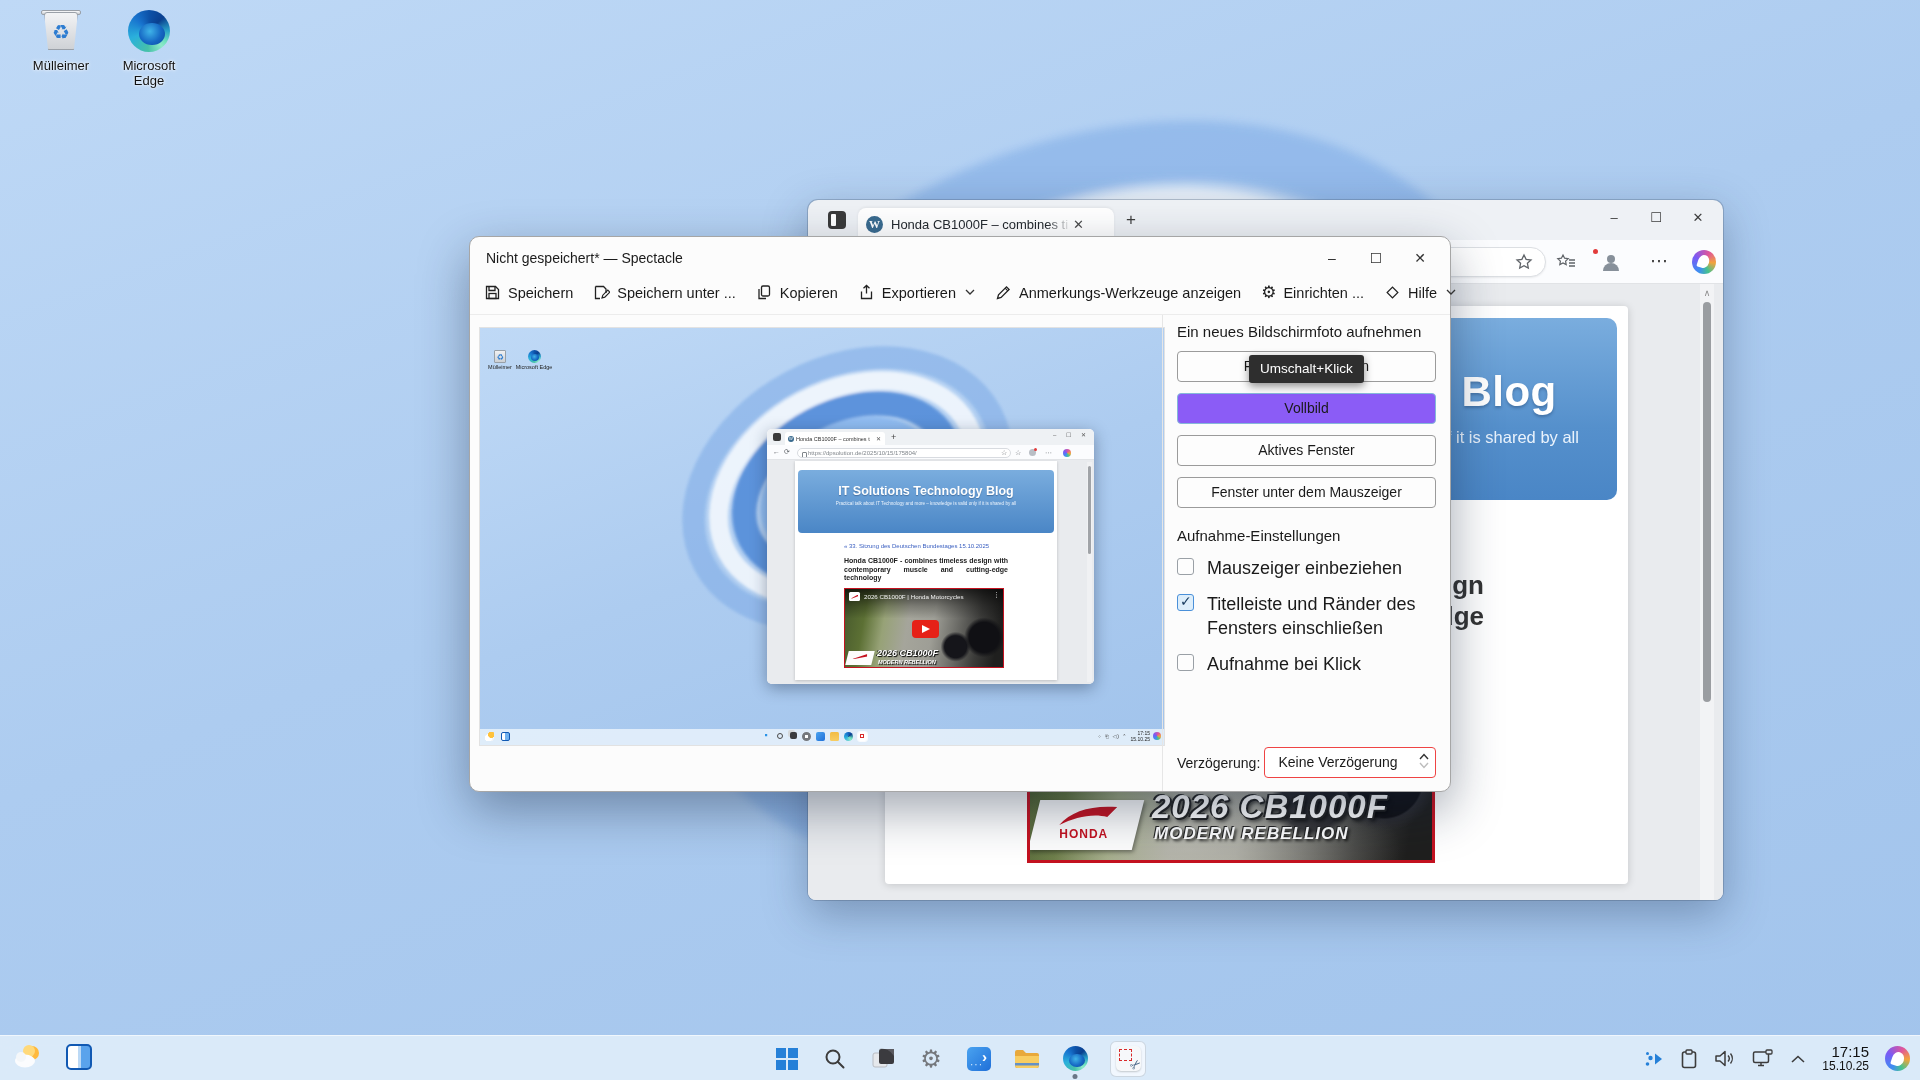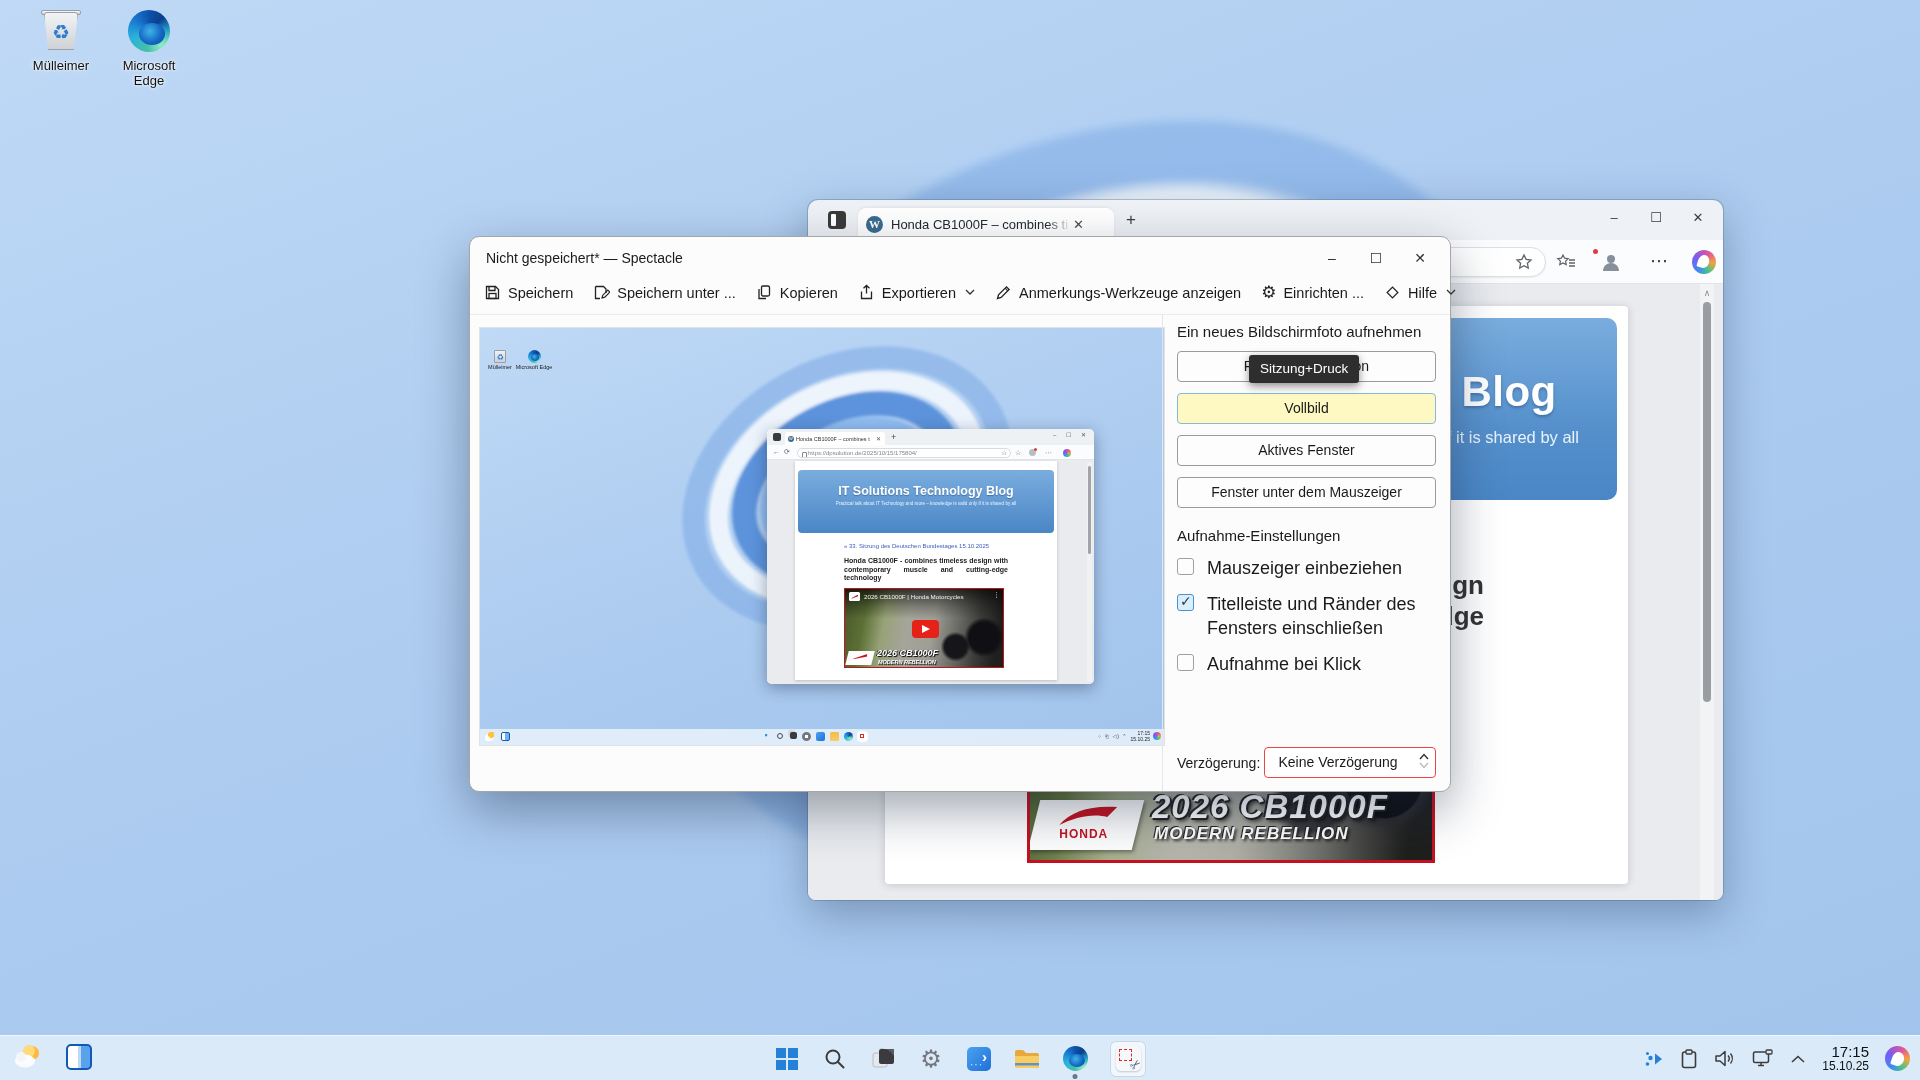--- a/index.html
+++ b/index.html
@@ -90,21 +90,21 @@
   .s-controls span { width:44px; text-align:center; line-height:34px; font-size:14px; color:#333; }
   .s-toolbar { position:absolute; left:0; top:34px; right:0; height:44px; display:flex; align-items:center;
     padding:0 14px; gap:20px; border-bottom:1px solid #ececec; }
   .s-tool { display:flex; align-items:center; gap:7px; font-size:14.5px; color:#1a1a1a; white-space:nowrap; }
   .s-tool .chev { margin-left:2px; }
   .s-body { position:absolute; left:0; top:78px; right:0; bottom:0; }
   .s-panel { position:absolute; right:0; top:0; bottom:0; width:288px; border-left:1px solid #e6e6e6; padding:8px 14px; }
   .p-head { font-size:15px; color:#1a1a1a; }
   .p-btn { width:100%; height:31px; margin-top:11px; background:#fdfdfd; border:1px solid #9b9b9b; border-radius:4px;
     font-size:14px; color:#1a1a1a; text-align:center; line-height:29px; }
-  .p-btn.hl { background:#fef9c3; border-color:#85b8d9; }
+  .p-btn.hl { background:#8b5cf6; border-color:#85b8d9; }
   .tooltip { position:absolute; left:86px; top:40px; height:28px; padding:0 11px; background:#2e2e2e; color:#fff;
     font-size:13.5px; line-height:28px; border-radius:3px; box-shadow:0 3px 8px rgba(0,0,0,.45); z-index:6; white-space:nowrap; }
   .p-head2 { margin-top:19px; font-size:15px; color:#1a1a1a; }
   .cb-row { display:flex; margin-top:13px; gap:13px; }
   .cb-box { flex:none; width:17px; height:17px; border:1.5px solid #9aa0a6; border-radius:3px; background:#fdfdfd; margin-top:1px; position:relative; }
   .cb-box.checked { border-color:#4a90d9; background:#ddeefb; }
   .cb-box.checked::after { content:"✓"; position:absolute; left:2px; top:-2px; font-size:14px; font-weight:bold; color:#173a5e; }
   .cb-lbl { font-size:18px; color:#1a1a1a; line-height:1.3; }
   .delay-row { position:absolute; left:14px; right:14px; bottom:13px; display:flex; align-items:center; justify-content:space-between; }
   .delay-lbl { font-size:14px; color:#1a1a1a; }
@@ -477,21 +477,21 @@
           </div>
         </div>
       </div>
 
       <div class="s-panel">
         <div class="p-head">Ein neues Bildschirmfoto aufnehmen</div>
         <div class="p-btn">Rechteckige Region</div>
         <div class="p-btn hl">Vollbild</div>
         <div class="p-btn">Aktives Fenster</div>
         <div class="p-btn">Fenster unter dem Mauszeiger</div>
-        <div class="tooltip">Sitzung+Druck</div>
+        <div class="tooltip">Umschalt+Klick</div>
 
         <div class="p-head2">Aufnahme-Einstellungen</div>
 
         <div class="cb-row">
           <span class="cb-box"></span>
           <span class="cb-lbl">Mauszeiger einbeziehen</span>
         </div>
         <div class="cb-row">
           <span class="cb-box checked"></span>
           <span class="cb-lbl">Titelleiste und Ränder des Fensters einschließen</span>

